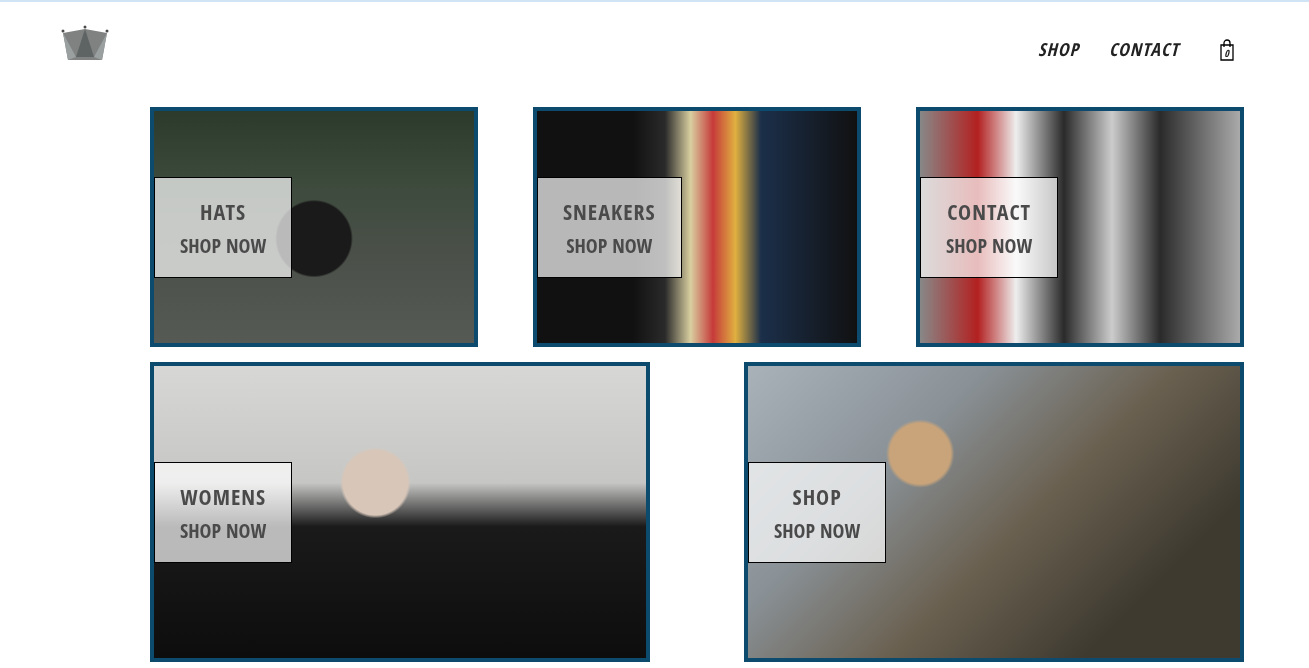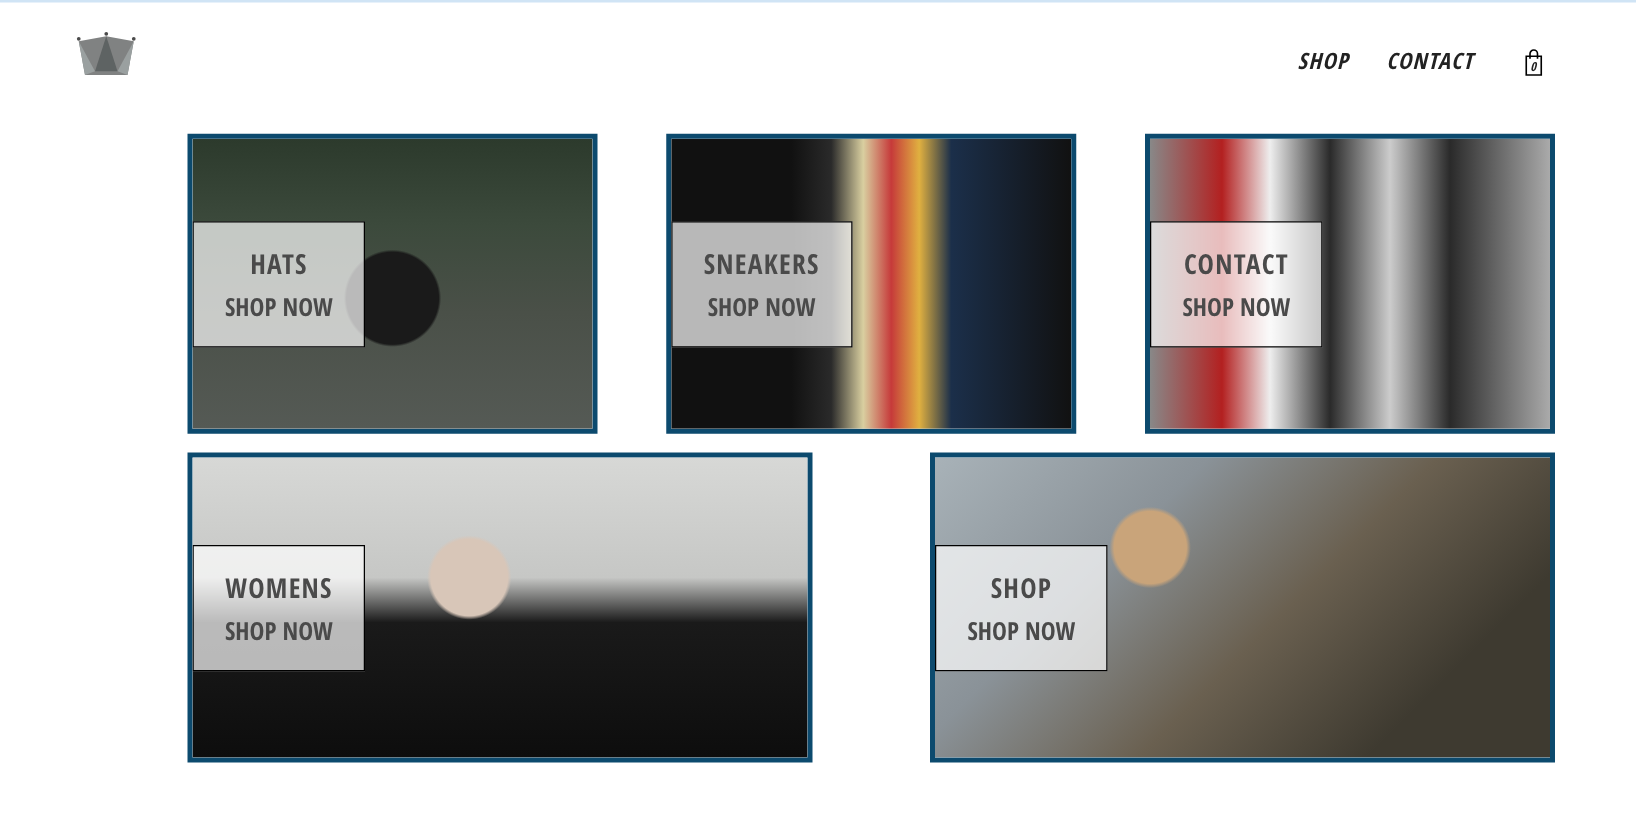--- a/index.html
+++ b/index.html
@@ -70,21 +70,21 @@
     align-items: center;
     justify-content: flex-start;
     cursor: pointer;
   }
   .menu-item.small {
     width: 328px;
     height: 240px;
   }
   .menu-item.large {
     width: 500px;
-    height: 248px;
+    height: 300px;
   }
   .bg-image {
     width: 100%;
     height: 100%;
     background-size: cover;
     background-position: center;
     position: absolute;
     top:0; left:0;
   }
   .content-box {

